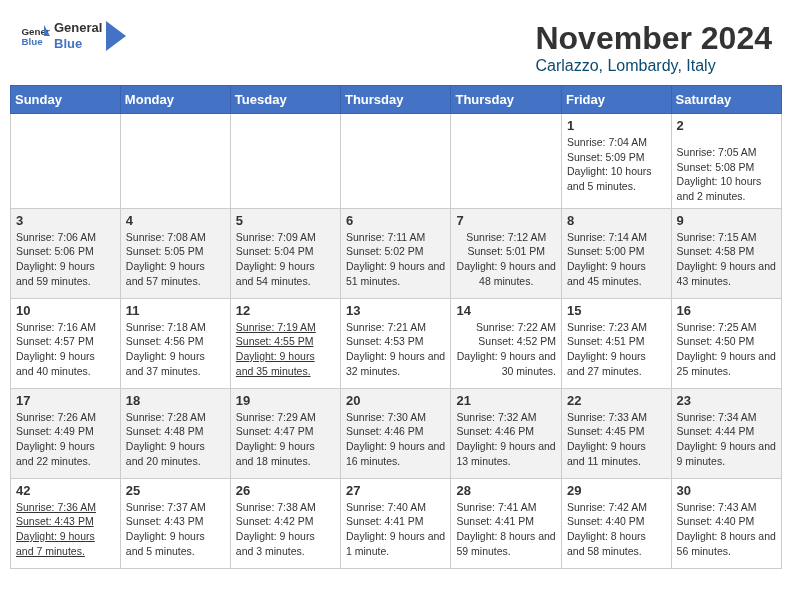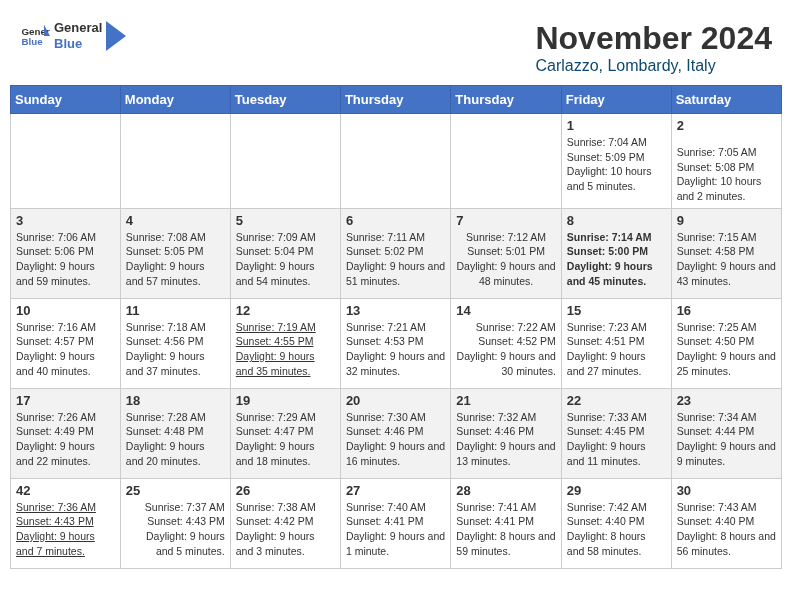--- a/index.html
+++ b/index.html
@@ -157,21 +157,21 @@
 Daylight: 9 hours and 51 minutes.</div>
         </td>
         <td>
           <span class="day-num">7</span>
           <div class="day-info" style="white-space: pre-line; text-align: center;">Sunrise: 7:12 AM
 Sunset: 5:01 PM
 Daylight: 9 hours and 48 minutes.</div>
         </td>
         <td>
           <span class="day-num">8</span>
-          <div class="day-info" style="white-space: pre-line; font-weight: bold;">Sunrise: 7:14 AM
+          <div class="day-info" style="white-space: pre-line;">Sunrise: 7:14 AM
 Sunset: 5:00 PM
 Daylight: 9 hours and 45 minutes.</div>
         </td>
         <td>
           <span class="day-num">9</span>
           <div class="day-info" style="white-space: pre-line;">Sunrise: 7:15 AM
 Sunset: 4:58 PM
 Daylight: 9 hours and 43 minutes.</div>
         </td>
       </tr>
@@ -265,21 +265,21 @@
       </tr>
       <tr>
         <td>
           <span class="day-num">42</span>
           <div class="day-info" style="white-space: pre-line; text-decoration: underline;">Sunrise: 7:36 AM
 Sunset: 4:43 PM
 Daylight: 9 hours and 7 minutes.</div>
         </td>
         <td>
           <span class="day-num">25</span>
-          <div class="day-info" style="white-space: pre-line; text-align: right;">Sunrise: 7:37 AM
+          <div class="day-info" style="white-space: pre-line;">Sunrise: 7:37 AM
 Sunset: 4:43 PM
 Daylight: 9 hours and 5 minutes.</div>
         </td>
         <td>
           <span class="day-num">26</span>
           <div class="day-info" style="white-space: pre-line;">Sunrise: 7:38 AM
 Sunset: 4:42 PM
 Daylight: 9 hours and 3 minutes.</div>
         </td>
         <td>

